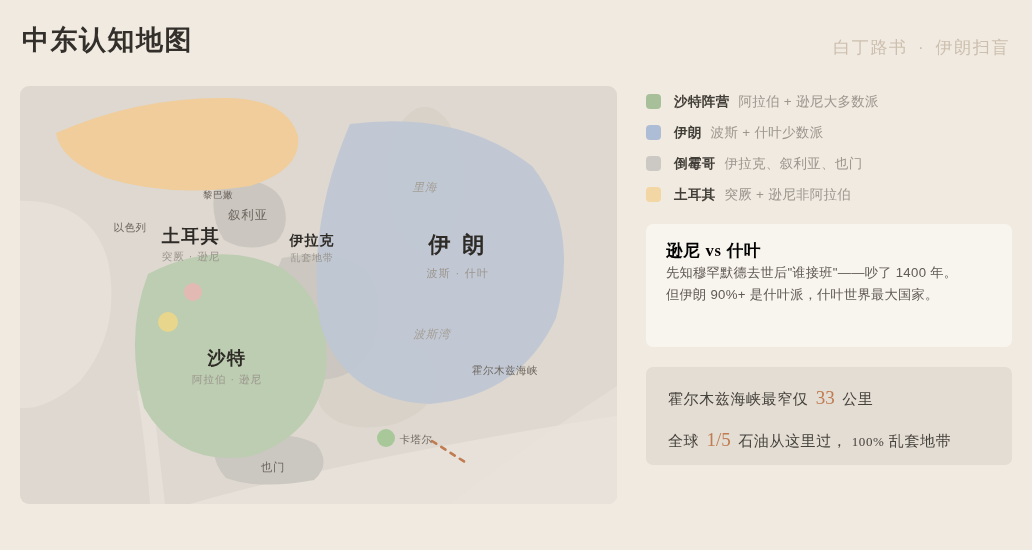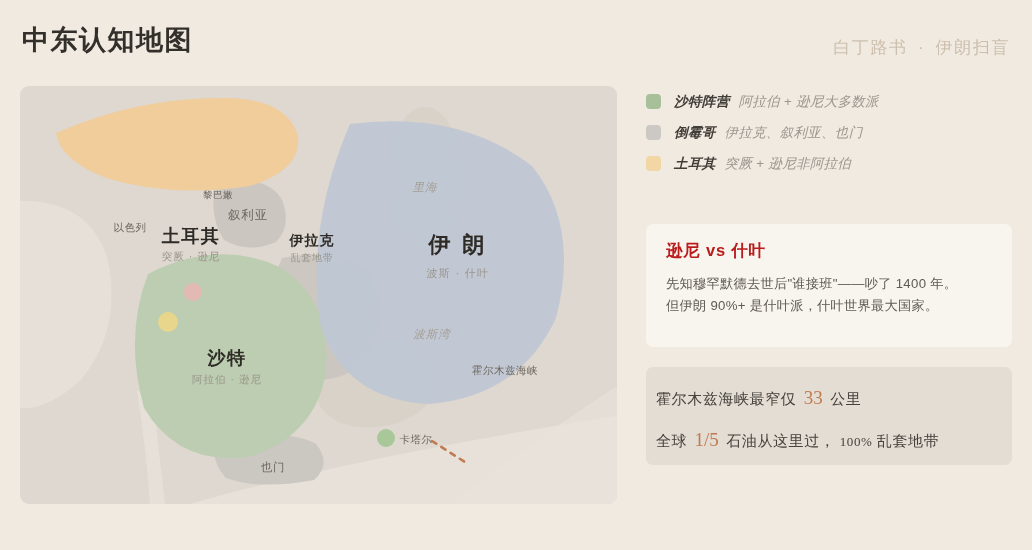--- a/index.html
+++ b/index.html
@@ -49,47 +49,47 @@
   }
   .c-sea {
     font-family:"Liberation Serif", serif;
     font-style:italic; fill:#a49e95;
   }
 
   
   .legend { position:absolute; left:646px; top:86px; width:366px; }
   .lg-row { display:flex; align-items:center; height:31px; }
   .lg-sw { width:15px; height:15px; border-radius:4px; flex:0 0 auto; }
-  .lg-txt { margin-left:13px; font-size:13.5px; white-space:nowrap;font-style:italic; }
+  .lg-txt { margin-left:13px; font-size:13.5px; white-space:nowrap; }
   .lg-strong { font-weight:700; color:#413d37; letter-spacing:.4px; }
   .lg-desc { color:#9b968e; margin-left:5px; letter-spacing:.3px; }
 
   
   .info-card {
     position:absolute; left:646px; top:224px;
     width:366px; height:123px;
     background:#f8f4ee; border-radius:7px;
     padding:16px 20px 0 20px;
   }
   .info-title {
-    font-family:Liberation Sans, sans-serif;
-    font-size:16.5px; font-weight:700; color:#b91c1c;
-    letter-spacing:.8px; margin-bottom:11px;
+    font-family:Liberation Serif, serif;
+    font-size:16.5px; font-weight:700; color:#000000;
+    letter-spacing:.8px; 
   }
   .info-line {
     font-size:13.2px; color:#5f5a53;
     line-height:1.65; letter-spacing:.3px; white-space:nowrap;
   }
 
   
   .stats-card {
     position:absolute; left:646px; top:367px;
     width:366px; height:98px;
     background:#e3ddd4; border-radius:7px;
-    padding:20px 22px 0 10px;
+    padding:20px 22px 0 22px;
   }
   .stat-line {
     font-family:"Liberation Serif", serif;
     font-size:15px; color:#45413b;
     letter-spacing:.6px; white-space:nowrap;
   }
   .stat-line + .stat-line { margin-top:20px; }
   .stat-num {
     color:#c07b50; font-size:19px; font-weight:400;
     margin:0 3px; letter-spacing:0;
@@ -166,20 +166,27 @@
 
   <div class="legend">
     <div class="lg-row">
       <span class="lg-sw" style="background:#a8c09a"></span>
       <span class="lg-txt">
         <span class="lg-strong">沙特阵营</span>
         <span class="lg-desc">阿拉伯 + 逊尼大多数派</span>
       </span>
     </div>
     <div class="lg-row">
+      <span class="lg-sw" style="background:#aebdd6"></span>
+      <span class="lg-txt">
+        <span class="lg-strong">伊朗</span>
+        <span class="lg-desc">波斯 + 什叶少数派</span>
+      </span>
+    </div>
+    <div class="lg-row">
       <span class="lg-sw" style="background:#ccc9c4"></span>
       <span class="lg-txt">
         <span class="lg-strong">倒霉哥</span>
         <span class="lg-desc">伊拉克、叙利亚、也门</span>
       </span>
     </div>
     <div class="lg-row">
       <span class="lg-sw" style="background:#f2d6a4"></span>
       <span class="lg-txt">
         <span class="lg-strong">土耳其</span>

